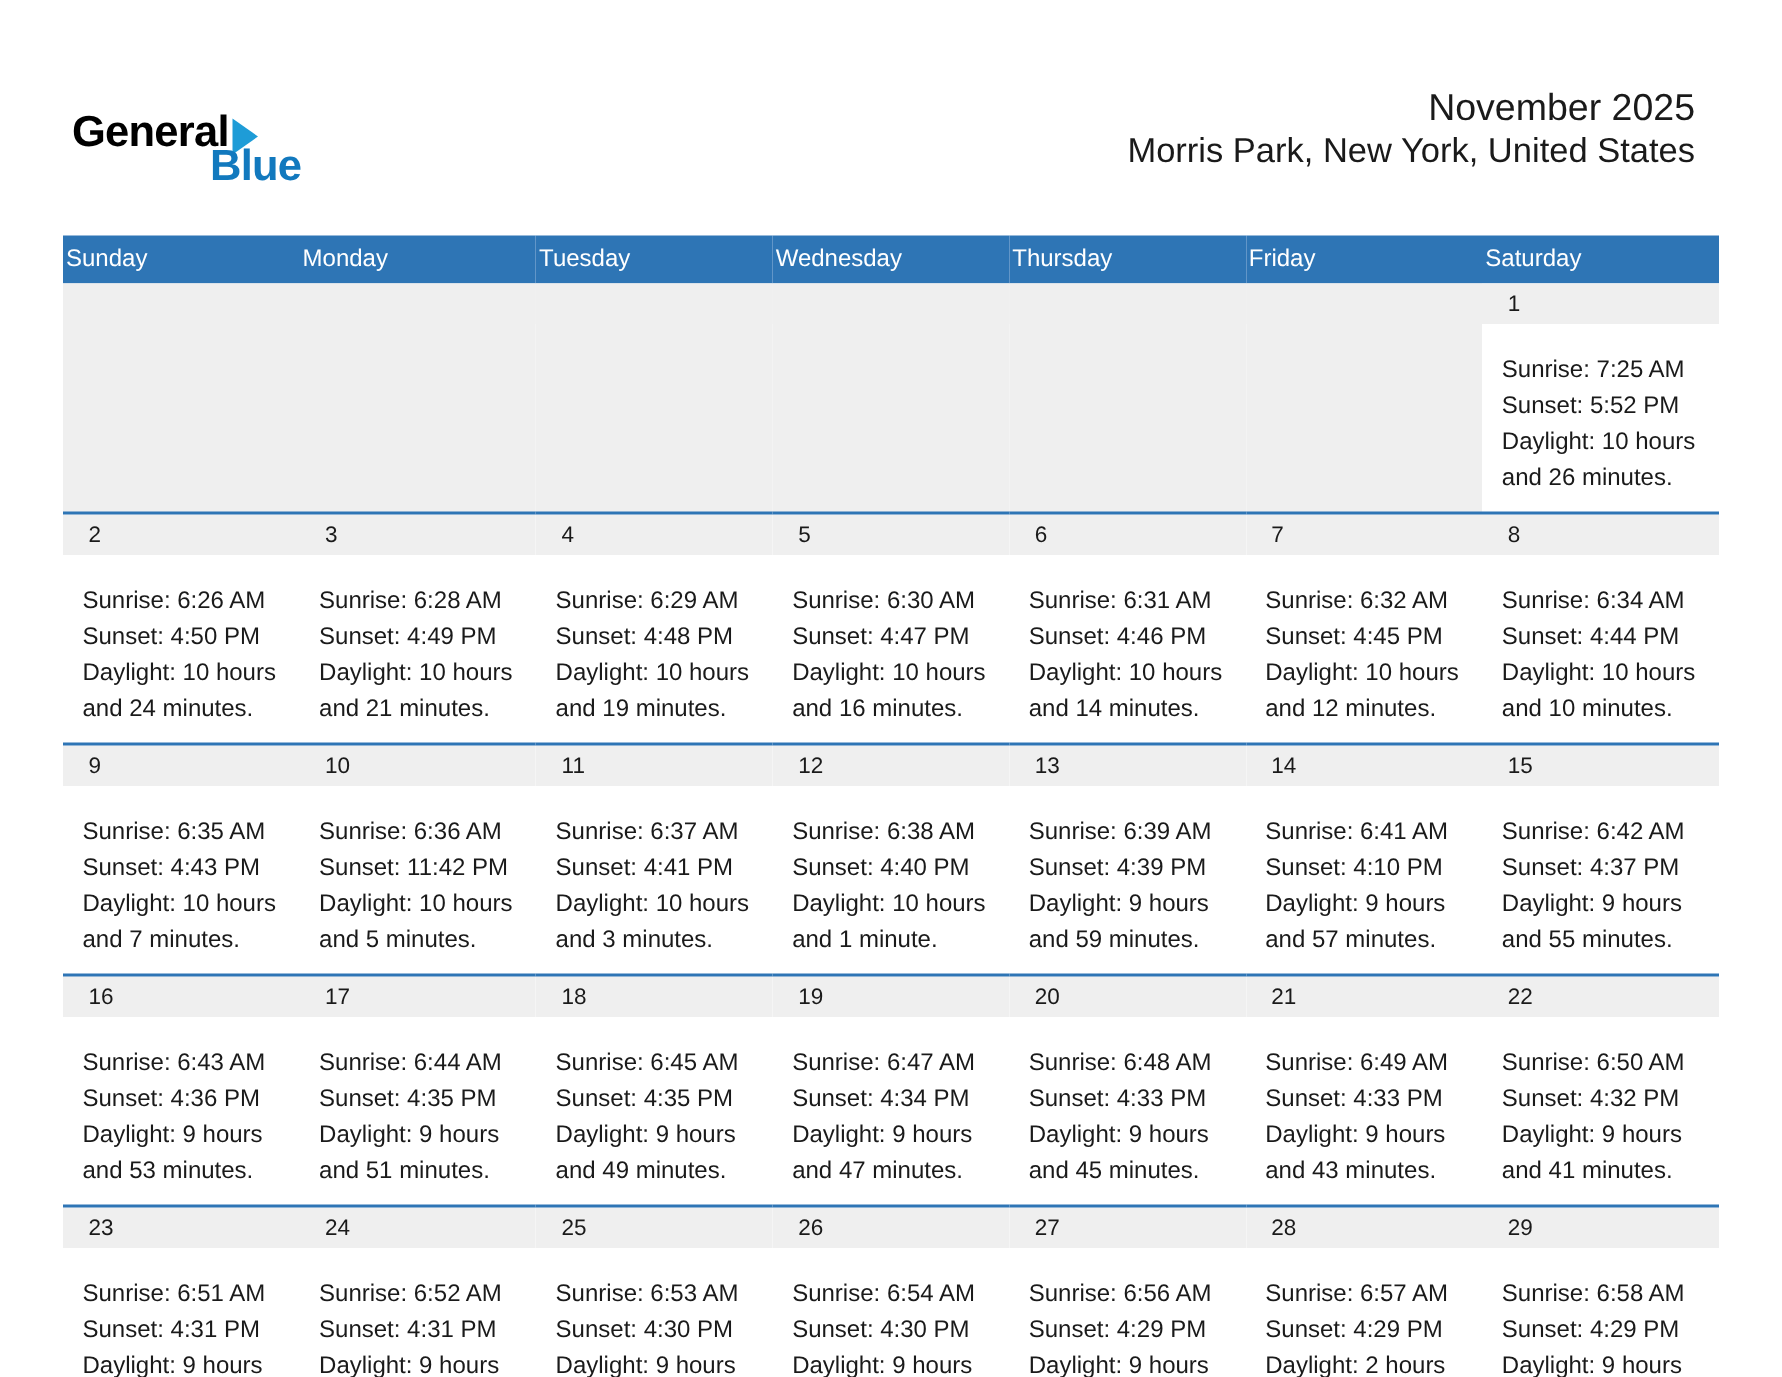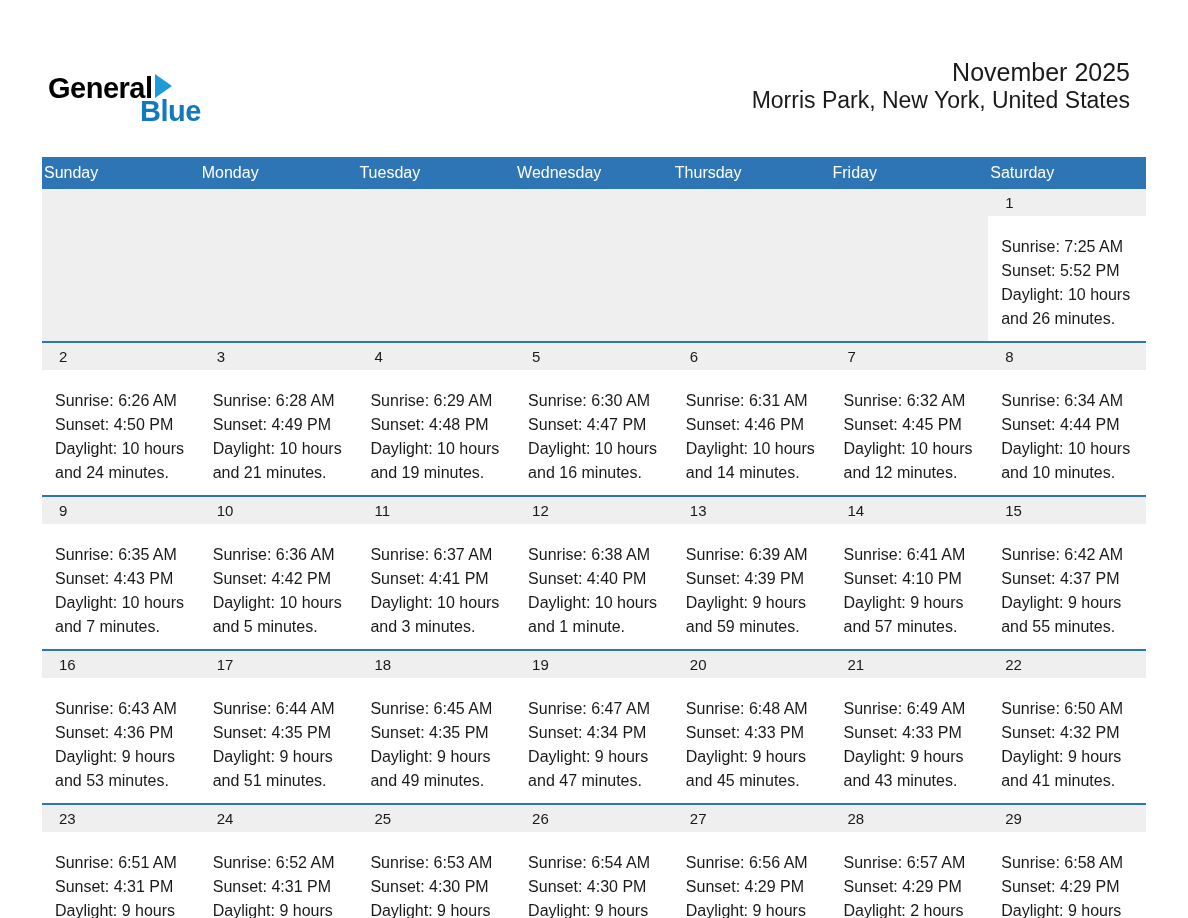--- a/index.html
+++ b/index.html
@@ -11,21 +11,21 @@
     --title-text:#1A1A1A;
   }
   *{box-sizing:border-box;margin:0;padding:0}
   html,body{background:#fff}
   body{
     width:1188px;height:918px;position:relative;overflow:hidden;
     font-family:"Liberation Sans",sans-serif;color:#1a1a1a;
   }
   
   .logo{position:absolute;left:48px;top:74px;line-height:1}
-  .logo-top{display:flex;align-items:flex-start}
+  .logo-top{display:flex;align-items:flex-end}
   .logo-general{font-size:29px;font-weight:700;color:#000;letter-spacing:-0.5px}
   .logo-triangle{display:inline-block;width:0;height:0;margin-left:2px;
     border-left:17px solid var(--logo-triangle-blue);
     border-top:12px solid transparent;border-bottom:12px solid transparent}
   .logo-blue{font-size:29px;font-weight:700;color:var(--logo-blue);margin:-6px 0 0 92px;letter-spacing:-0.5px}
   
   .title-block{position:absolute;right:58px;top:58px;text-align:right}
   .month-title{font-size:25px;font-weight:400;color:var(--title-text)}
   .location{font-size:23px;color:var(--title-text)}
   
@@ -169,21 +169,21 @@
           <div class="details">
             <div>Sunrise: 6:35 AM</div>
             <div>Sunset: 4:43 PM</div>
             <div>Daylight: 10 hours and 7 minutes.</div>
           </div>
         </td>
         <td>
           <div class="daynum">10</div>
           <div class="details">
             <div>Sunrise: 6:36 AM</div>
-            <div>Sunset: 4:42 PM</div>
+            <div>Sunset: 11:42 PM</div>
             <div>Daylight: 10 hours and 5 minutes.</div>
           </div>
         </td>
         <td>
           <div class="daynum">11</div>
           <div class="details">
             <div>Sunrise: 6:37 AM</div>
             <div>Sunset: 4:41 PM</div>
             <div>Daylight: 10 hours and 3 minutes.</div>
           </div>

